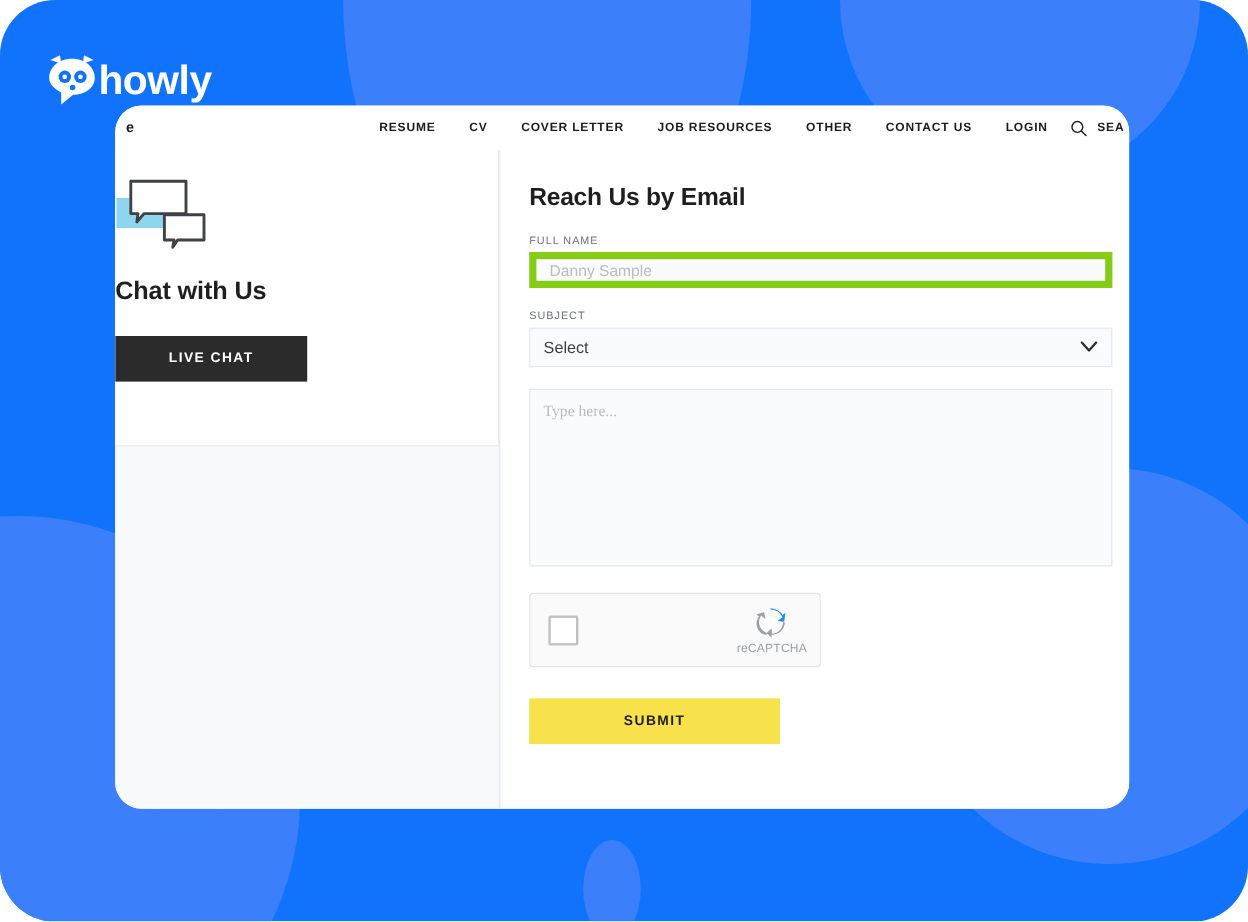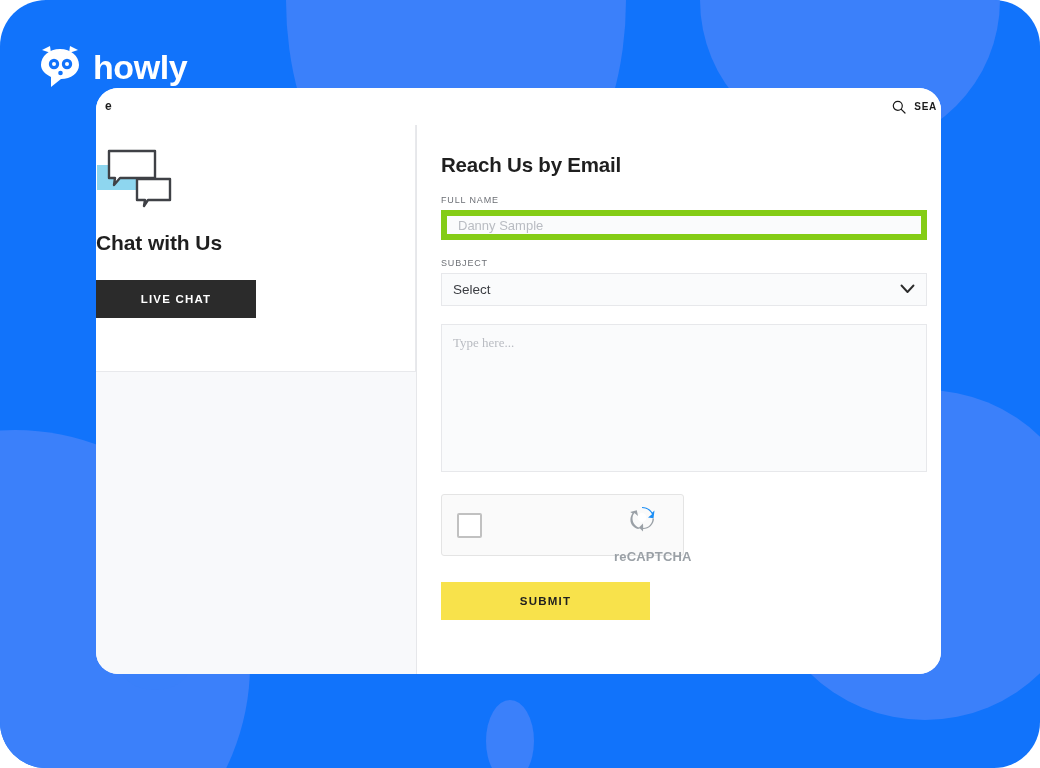--- a/index.html
+++ b/index.html
@@ -49,21 +49,20 @@
   .blob-6 { left: 760px;  top: 390px;  width: 330px;  height: 330px; }
   .blob-7 { left: 486px;  top: 700px;  width: 48px;   height: 82px;  border-radius: 50%; }
   .blob-8 { left: 120px;  top: 640px;  width: 70px;   height: 50px;  border-radius:50%; opacity:.55;}
 
   
   .logo {
     position: absolute;
     left: 38px; top: 46px;
     display: flex;
     align-items: center;
-    gap: 11px;
     z-index: 7;
   }
   .logo-mark { width: 44px; height: 42px; display: block; }
   .logo-word {
     color: #ffffff;
     font-size: 34px;
     font-weight: bold;
     letter-spacing: -0.4px;
     line-height: 1;
   }
@@ -276,25 +275,24 @@
     box-sizing: border-box;
   }
   .rc-brand {
     position: absolute;
     right: 13px; top: 9px;
     width: 56px;
     text-align: center;
   }
   .rc-logo { width: 30px; height: 30px; display: block; margin: 0 auto; }
   .rc-label {
-    font-size: 13px;
+    font-size: 10px;
     color: #9aa0a6;
     letter-spacing: .2px;
-    margin-top: 15px;
-    font-weight: bold;
+    margin-top: 1px;
   }
 
   .submit-btn {
     width: 209px;
     height: 38px;
     background: #f8e24b;
     border: none;
     color: #1f1f1f;
     font-size: 11.5px;
     font-weight: bold;
@@ -333,20 +331,29 @@
       </svg>
     </span>
     <span class="logo-word">howly</span>
   </div>
 
   <div class="site-panel">
 
     <div class="navbar">
       <div class="nav-left-partial">e</div>
 
+      <div class="nav-items">
+        <div class="nav-item">RESUME</div>
+        <div class="nav-item">CV</div>
+        <div class="nav-item">COVER LETTER</div>
+        <div class="nav-item">JOB RESOURCES</div>
+        <div class="nav-item">OTHER</div>
+        <div class="nav-item">CONTACT US</div>
+        <div class="nav-item">LOGIN</div>
+      </div>
 
       <div class="nav-search">
         <span>
           <svg class="mag" viewBox="0 0 14 14" xmlns="http://www.w3.org/2000/svg">
             <circle cx="5.8" cy="5.8" r="4.5" fill="none" stroke="#1b1b1b" stroke-width="1.2"></circle>
             <line x1="9.3" y1="9.3" x2="13" y2="13" stroke="#1b1b1b" stroke-width="1.2" stroke-linecap="round"></line>
           </svg>
         </span>
         <span class="nav-search-label">SEA</span>
       </div>

